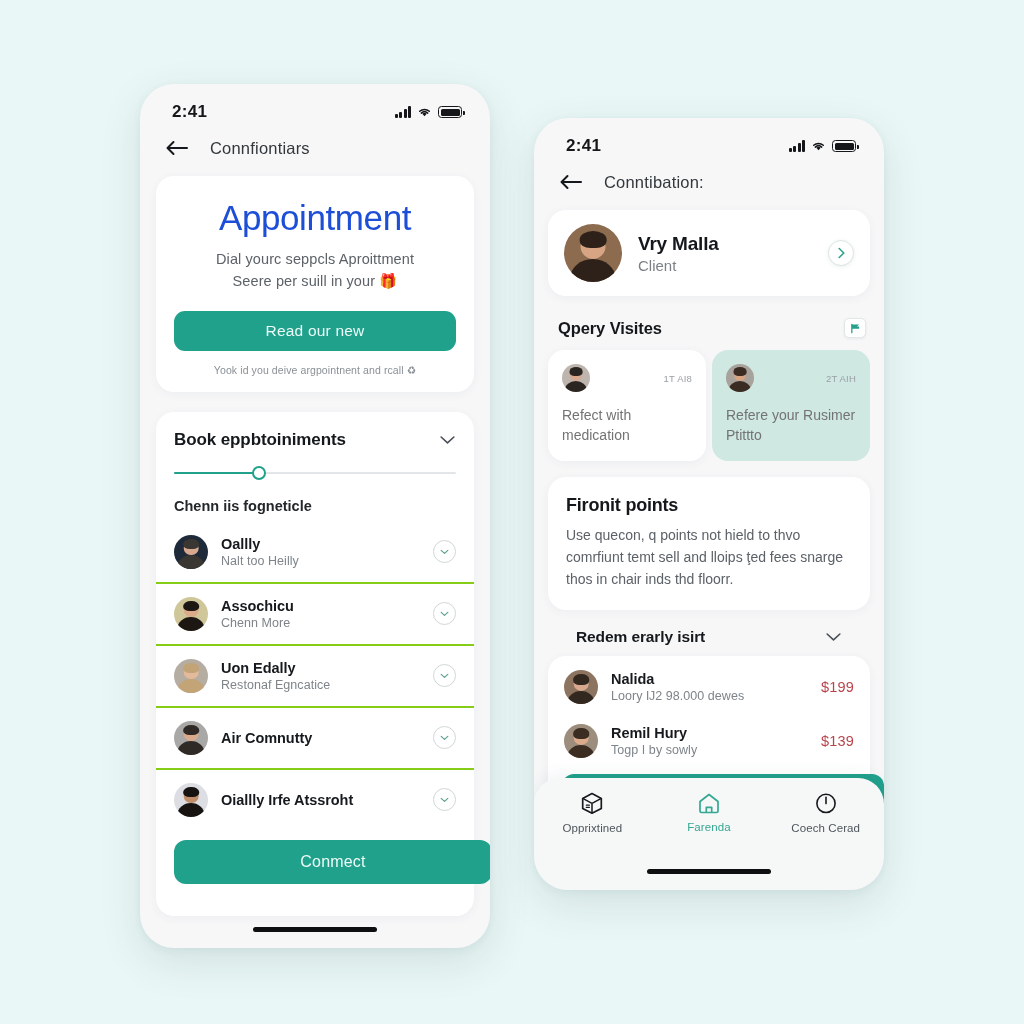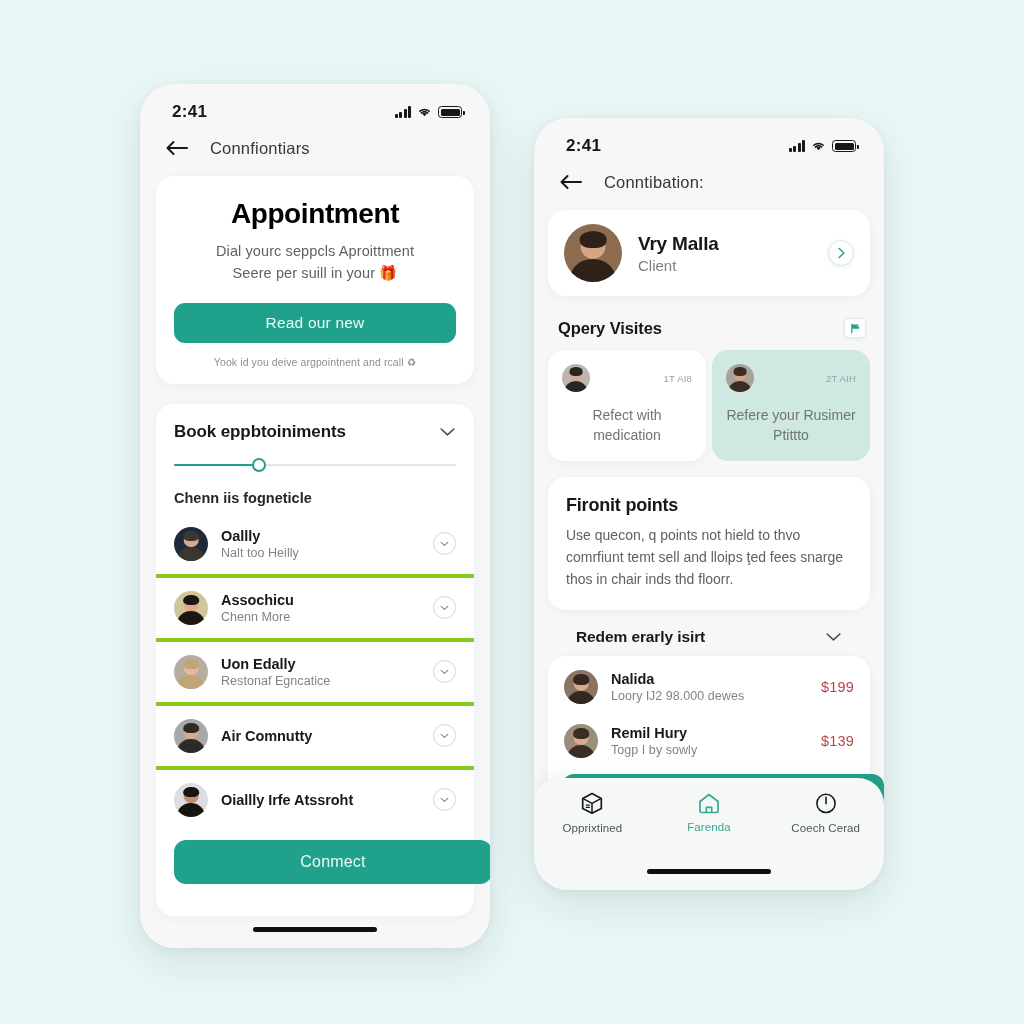--- a/index.html
+++ b/index.html
@@ -54,21 +54,21 @@
   .nav-title { font-size: 16.5px; color: #33383d; letter-spacing: .2px; }
 
   
   .card {
     background: #fff; border-radius: 18px;
     box-shadow: 0 2px 10px rgba(60,80,95,.055);
   }
 
   
   #hero { margin: 4px 16px 0 16px; padding: 22px 18px 16px; text-align: center; }
-  .hero-title { font-size: 28px; font-weight: bold; color: #000000; letter-spacing: -.4px; }
+  .hero-title { font-size: 35px; font-weight: normal; color: #1d4ed8; letter-spacing: -.4px; }
   .hero-sub {
     margin-top: 10px; font-size: 14.5px; color: #5c6268;
     line-height: 1.55; letter-spacing: .1px;
   }
   .btn-teal {
     display: block; width: 100%; border: none; cursor: pointer;
     background: #20a18c; color: #ecfbf7; border-radius: 11px;
     font-size: 15.5px; font-family: inherit; letter-spacing: .2px;
   }
   #hero-cta { margin-top: 18px; height: 40px; }
@@ -85,21 +85,21 @@
   .slider .fill  { position: absolute; top: 6px; left: 0; height: 2.5px; background: #20a18c; border-radius: 2px; }
   .slider .knob  {
     position: absolute; top: 0; width: 14px; height: 14px; border-radius: 50%;
     background: #fff; border: 2.5px solid #20a18c; transform: translateX(-50%);
   }
 
   .sub-head { margin: 18px 18px 0; font-size: 14.5px; font-weight: bold; color: #23272b; }
 
   .prow {
     display: flex; align-items: center; gap: 13px;
-    padding: 13px 18px; border-top: 4px solid #84cc16; cursor: pointer;
+    padding: 13px 18px; border-top: 2px solid #84cc16; cursor: pointer;
   }
   .prow:first-of-type { border-top: none; margin-top: 8px; }
   .av { width: 34px; height: 34px; border-radius: 50%; flex: 0 0 34px; overflow: hidden; position: relative; }
   .av::before { content:""; position: absolute; inset: 0; }
   .av::after {
     content:""; position: absolute; left: 50%; bottom: -28%;
     width: 78%; height: 68%; border-radius: 50% 50% 42% 42%;
     transform: translateX(-50%);
   }
   .av .head {
@@ -135,21 +135,21 @@
     margin: 22px 18px 0 24px; display: flex; align-items: flex-end;
     justify-content: space-between;
   }
   .sec-hdr h3 { font-size: 16.5px; font-weight: bold; color: #14171b; letter-spacing: -.1px; }
   .mini-btn {
     width: 22px; height: 20px; border-radius: 5px; background: #fff;
     border: 1px solid #e2e8e6; display: flex; align-items: center; justify-content: center;
     box-shadow: 0 1px 3px rgba(60,90,95,.09); cursor: pointer;
   }
 
-  .visit-row { display: flex; gap: 6px; margin: 12px 14px 0; text-align: center; }
+  .visit-row { display: flex; gap: 6px; margin: 12px 14px 0; }
   .visit {
     flex: 1; border-radius: 16px; padding: 14px 14px 16px; cursor: pointer;
     box-shadow: 0 2px 10px rgba(60,80,95,.055);
   }
   .visit.light { background: #fff; }
   .visit.tint  { background: #cfe8e2; box-shadow: none; }
   .visit-top { display: flex; align-items: center; justify-content: space-between; }
   .visit .av { width: 28px; height: 28px; flex: 0 0 28px; }
   .visit-time { font-size: 9.5px; color: #9aa0a4; letter-spacing: .2px; }
   .visit-txt { margin-top: 14px; font-size: 14px; color: #737373; line-height: 1.4; }

